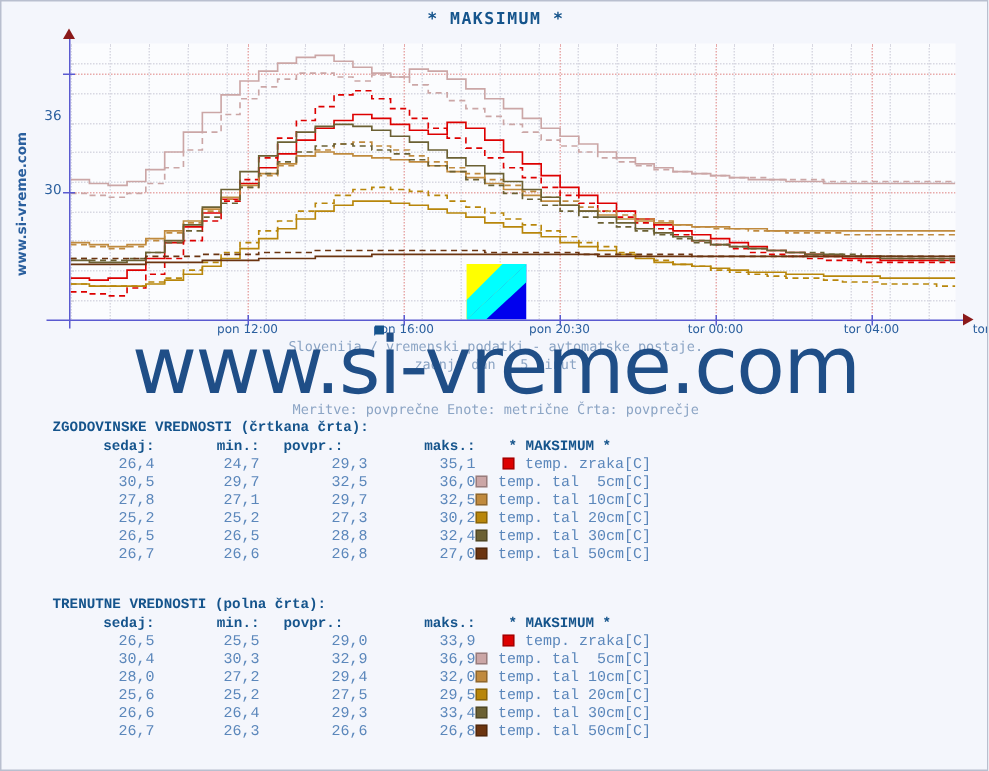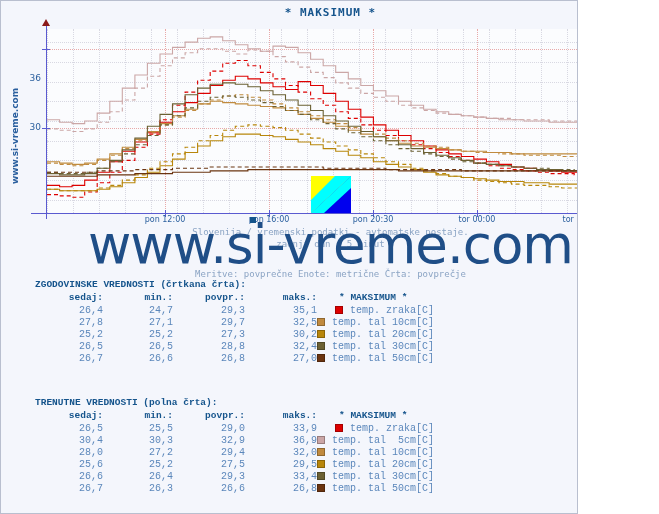--- a/index.html
+++ b/index.html
@@ -5,21 +5,21 @@
   html, body {
     margin: 0;
     padding: 0;
     background: #ffffff;
   }
   body {
     font-family: "DejaVu Sans Mono", "Liberation Mono", monospace;
   }
   #page {
     position: relative;
-    width: 578px;
+    width: 659px;
     height: 514px;
     background: #f4f6fc;
     border: 1px solid #b9bfcf;
     box-sizing: border-box;
     overflow: hidden;
   }
   
   .chart-title {
     position: absolute;
     top: 5px;
@@ -225,21 +225,21 @@
     text-align: right;
     padding: 0.5px 0;
     white-space: pre;
   }
   table.vals td.c-sedaj { width: 68px; }
   table.vals td.c-min   { width: 70px; }
   table.vals td.c-povpr { width: 72px; }
   table.vals td.c-maks  { width: 72px; }
   table.vals th.c-sedaj { width: 68px; }
   table.vals th.c-min   { width: 70px; }
-  table.vals th.c-povpr { width: 72px; }
+  table.vals th.c-povpr { width: 72px; text-align: center; }
   table.vals th.c-maks  { width: 72px; }
   td.legend-cell {
     text-align: left;
     padding-left: 14px;
     color: #5b87bb;
     white-space: pre;
   }
   .swatch {
     display: inline-block;
     width: 8px;
@@ -371,20 +371,27 @@
       </thead>
       <tbody id="hist-body">
           <tr>
             <td class="c-sedaj">26,4</td>
             <td class="c-min">24,7</td>
             <td class="c-povpr">29,3</td>
             <td class="c-maks">35,1</td>
             <td class="legend-cell"><span class="swatch" style="background: rgb(221, 0, 0);"></span><span class="legend-label">temp. zraka[C]</span></td>
           </tr>
           <tr>
+            <td class="c-sedaj">30,5</td>
+            <td class="c-min">29,7</td>
+            <td class="c-povpr">32,5</td>
+            <td class="c-maks">36,0</td>
+            <td class="legend-cell"><span class="swatch" style="background: rgb(203, 166, 166);"></span><span class="legend-label">temp. tal  5cm[C]</span></td>
+          </tr>
+          <tr>
             <td class="c-sedaj">27,8</td>
             <td class="c-min">27,1</td>
             <td class="c-povpr">29,7</td>
             <td class="c-maks">32,5</td>
             <td class="legend-cell"><span class="swatch" style="background: rgb(192, 138, 62);"></span><span class="legend-label">temp. tal 10cm[C]</span></td>
           </tr>
           <tr>
             <td class="c-sedaj">25,2</td>
             <td class="c-min">25,2</td>
             <td class="c-povpr">27,3</td>

